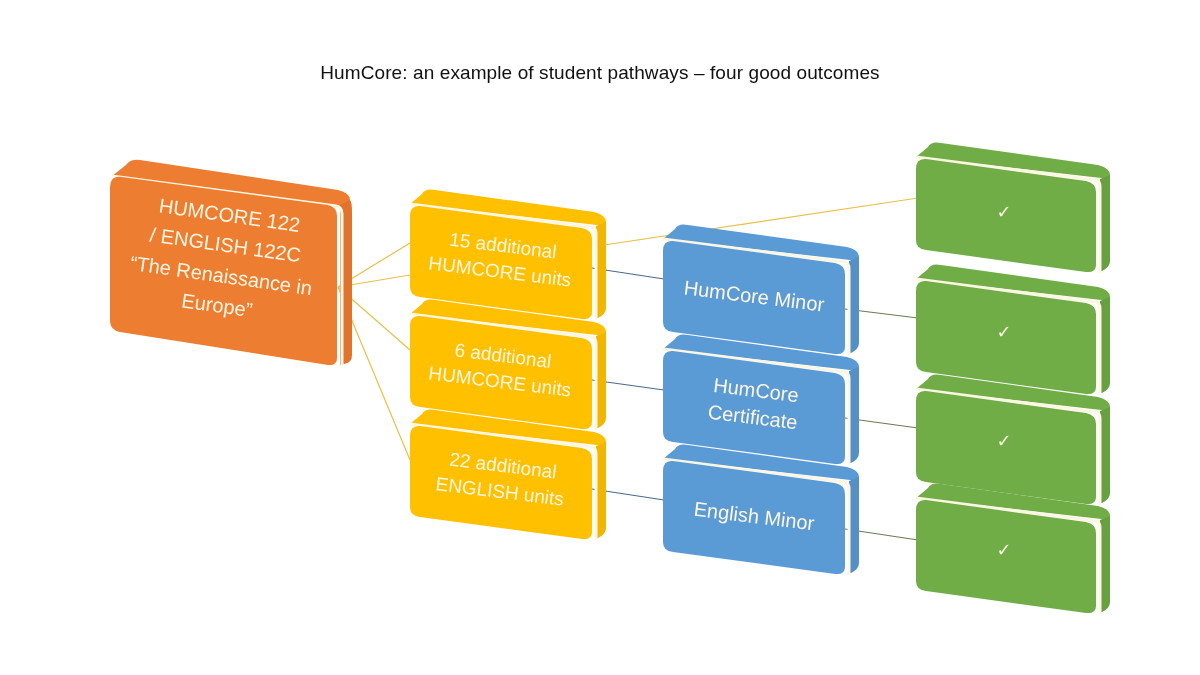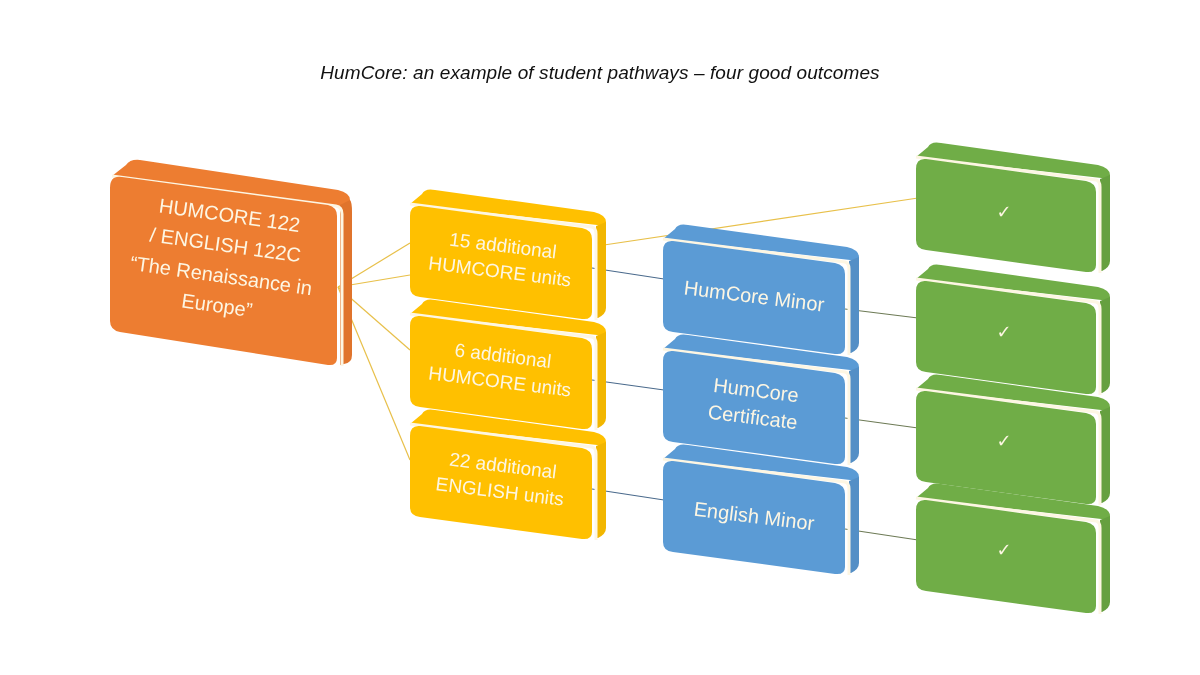--- a/index.html
+++ b/index.html
@@ -16,21 +16,20 @@
     }
     .title {
       position: absolute;
       left: 0;
       top: 62px;
       width: 1200px;
       text-align: center;
       font-size: 19px;
       color: #111111;
       letter-spacing: 0.1px;
-      font-style: italic;
     }
     svg.diagram {
       position: absolute;
       left: 0;
       top: 0;
       width: 1200px;
       height: 675px;
     }
     .box-text {
       font-family: "Liberation Sans", "DejaVu Sans", sans-serif;

